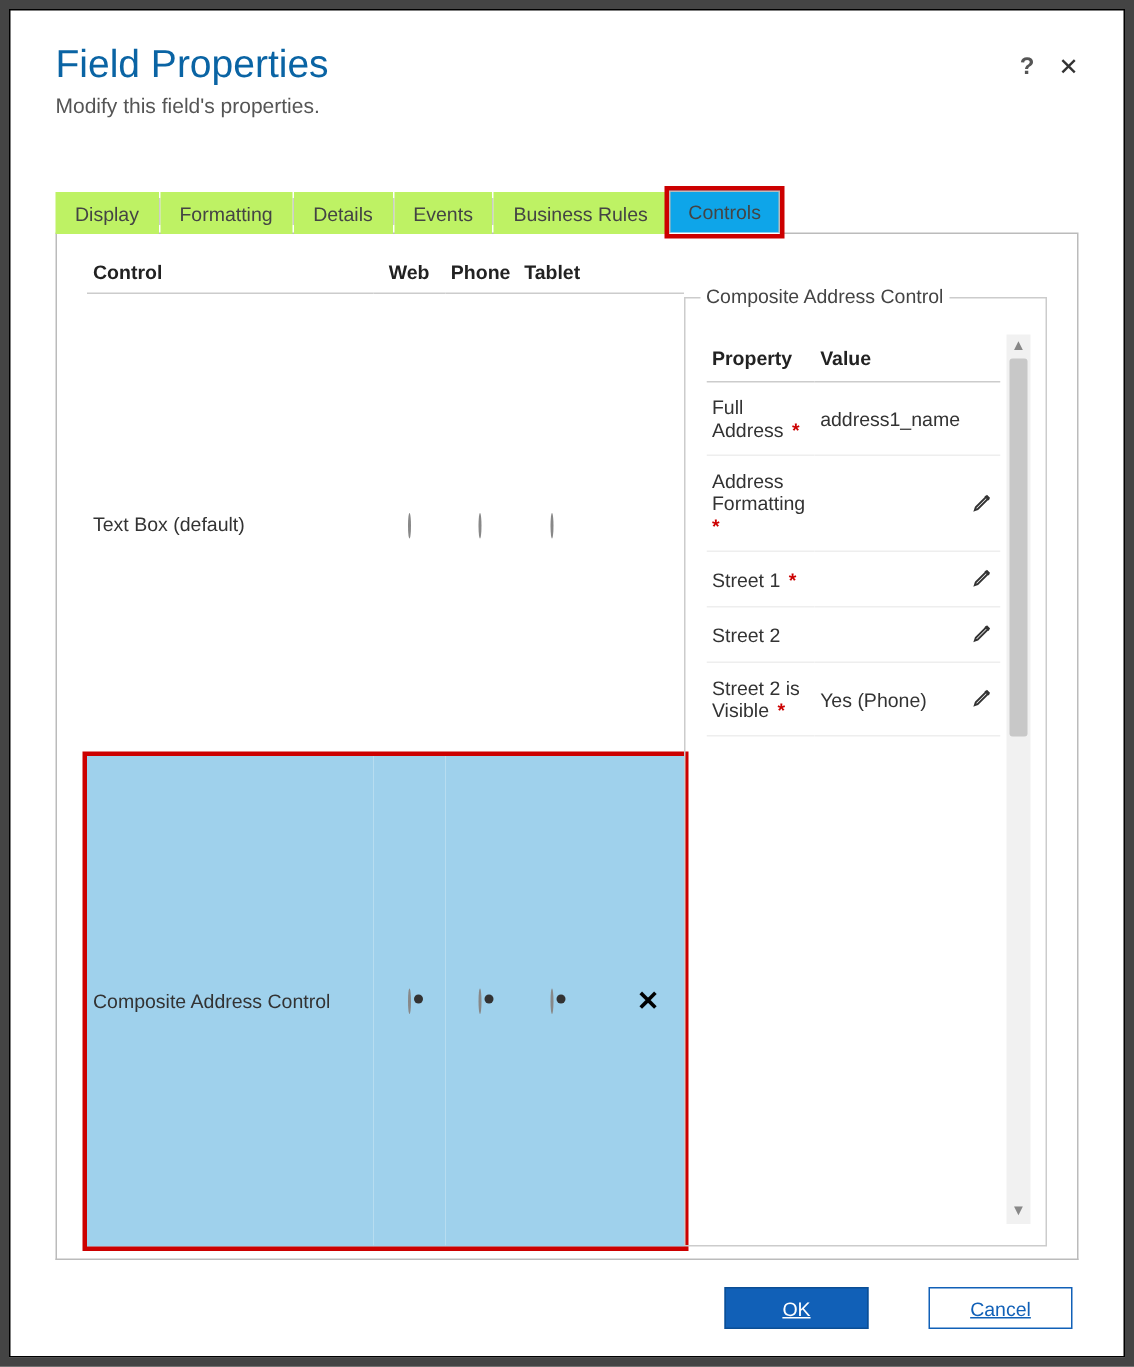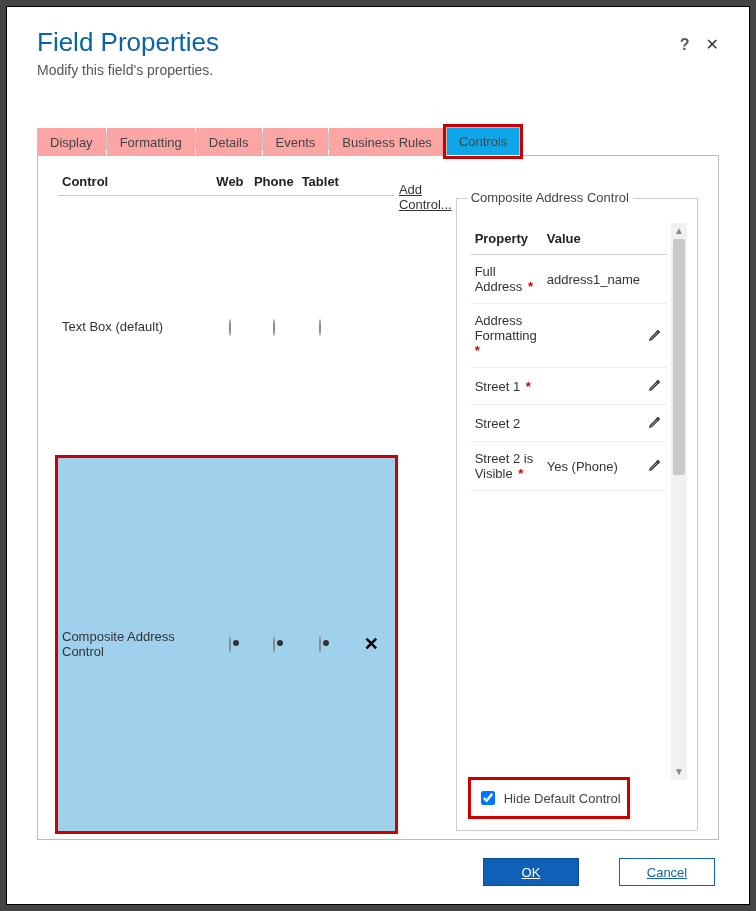--- a/index.html
+++ b/index.html
@@ -74,21 +74,21 @@
   }
   .tab {
     padding: 6px 12px;
     font-size: 13px;
     color: #444;
     cursor: pointer;
     border: 1px solid transparent;
     border-bottom: none;
     position: relative;
     top: 1px;
-    background: #fca5a5;
+    background: #bef264;
   }
   .tab-sep {
     width: 0;
     border-left: 1px solid #ccc;
     height: 18px;
     align-self: center;
   }
   .tab.active {
     border: 1px solid #bbb;
     border-bottom: 1px solid #fff;
@@ -368,21 +368,20 @@
           </tr>
           <tr class="selected-row row-highlight-wrap">
             <td>Composite Address Control</td>
             <td class="center"><span class="radio checked"></span></td>
             <td class="center"><span class="radio checked"></span></td>
             <td class="center"><span class="radio checked"></span></td>
             <td class="end"><span class="delete-x">✕</span></td>
           </tr>
         </tbody>
       </table>
-      <span class="add-control">Add Control...</span>
 
       <div class="fieldset">
         <span class="fieldset-legend">Composite Address Control</span>
 
         <div class="props-container">
           <div class="props-scroll">
             <table class="props-table">
               <thead>
                 <tr>
                   <th style="width:40%;">Property</th>
@@ -433,24 +432,20 @@
           </div>
           <div class="fake-scrollbar">
             <div class="sb-arrow">▲</div>
             <div class="sb-track">
                 <div class="sb-thumb"></div>
               </div>
             <div class="sb-arrow">▼</div>
           </div>
         </div>
 
-        <label class="hide-default-wrap highlight-box">
-          <input type="checkbox" checked="" style="">
-          <span>Hide Default Control</span>
-        </label>
       </div>
 
     </div>
 
     <div class="footer">
       <button class="btn btn-primary">OK</button>
       <button class="btn btn-secondary">Cancel</button>
     </div>
 
   </div>

